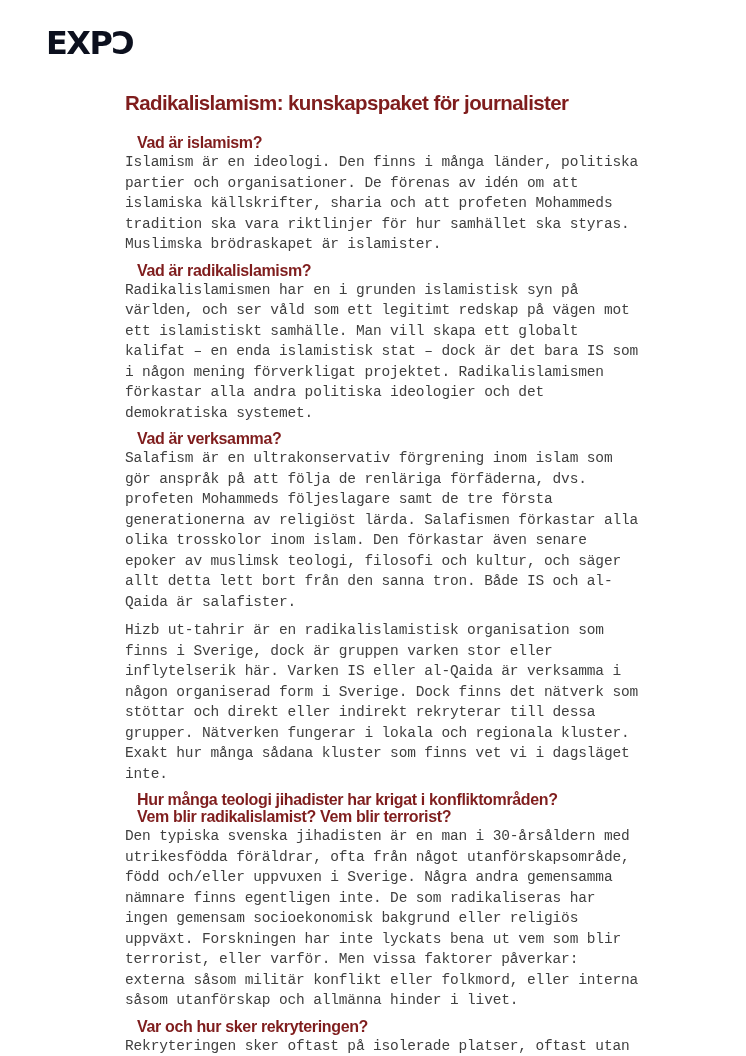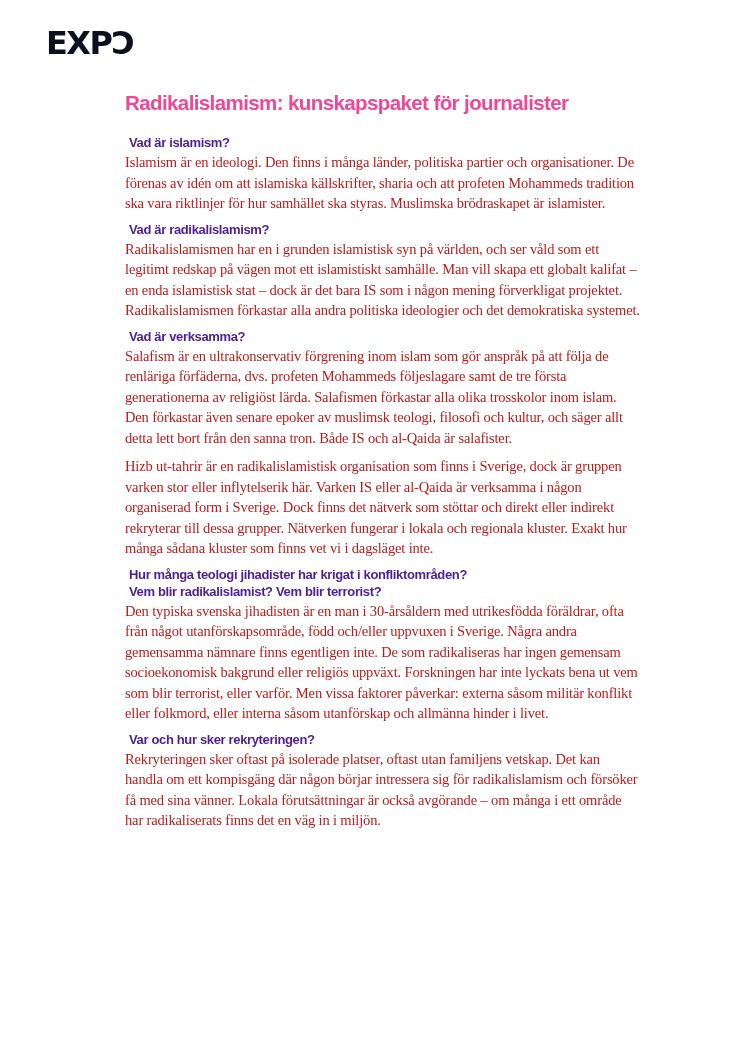--- a/index.html
+++ b/index.html
@@ -33,40 +33,40 @@
     left: 125px;
     top: 90px;
     width: 516px;
   }
   .doc-title {
     font-family: "Liberation Sans", sans-serif;
     font-weight: 700;
     font-size: 20.5px;
     line-height: 26px;
     letter-spacing: -0.6px;
-    color: #ec4899;
+    color: #7f1d1d;
     margin: 0 0 19px 0;
     white-space: nowrap;
   }
   .section h2 {
     font-family: "Liberation Sans", sans-serif;
     font-weight: 700;
-    font-size: 13px;
+    font-size: 16px;
     line-height: 16px;
     letter-spacing: -0.35px;
-    color: #4c1d95;
-    margin: 0 0 1px 4px;
+    color: #7f1d1d;
+    margin: 0 0 1px 12px;
     white-space: nowrap;
   }
   .section p {
-    font-family: Liberation Serif, serif;
+    font-family: Liberation Mono, monospace;
     font-size: 14.5px;
     line-height: 20.5px;
     letter-spacing: -0.15px;
-    color: #b91c1c;
+    color: #404040;
     margin: 0 0 8px 0;
   }
 </style>
 </head>
 <body>
 
 <div class="page">
 
   <div class="logo">EXPƆ</div>
 

